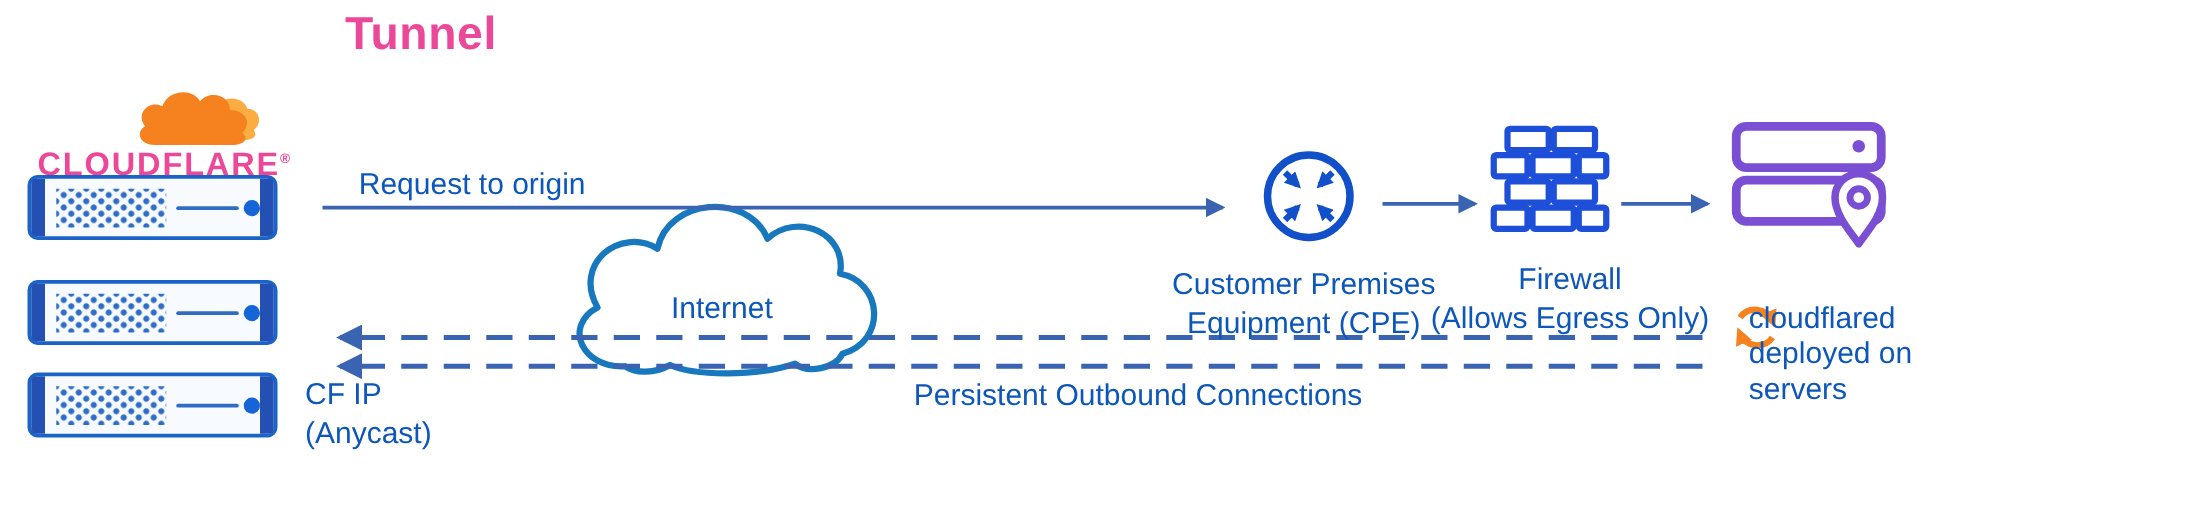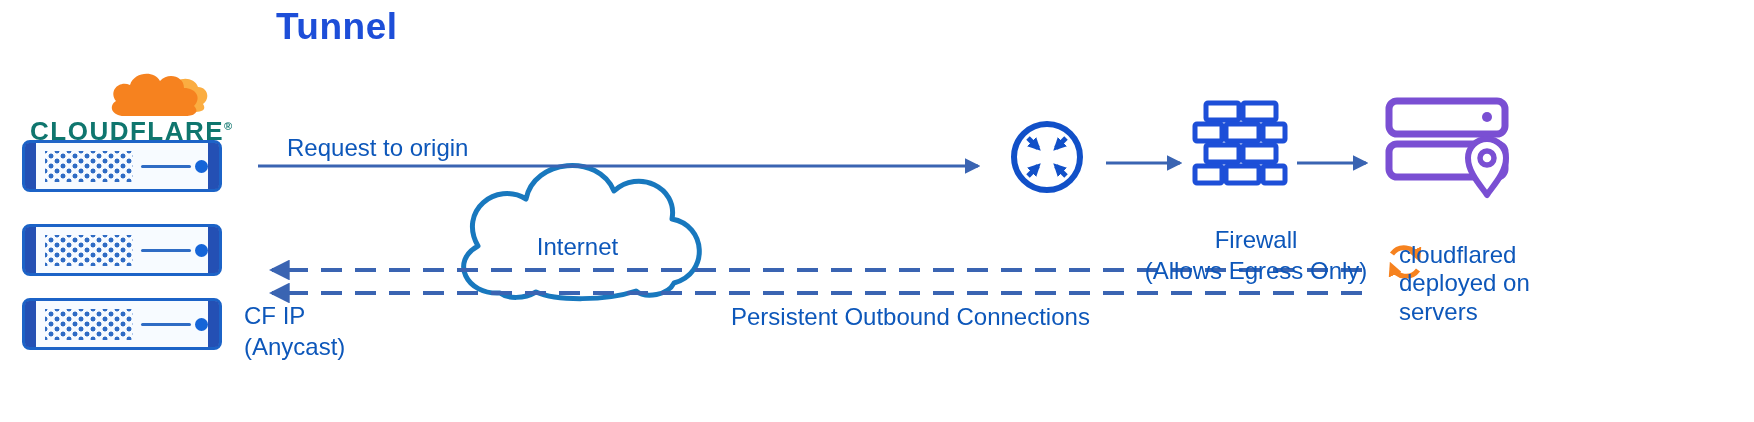--- a/index.html
+++ b/index.html
@@ -8,25 +8,25 @@
     font-family:"Liberation Sans", sans-serif; overflow:hidden;
   }
   .abs { position:absolute; }
   .lbl {
     position:absolute; color:#0d57ba; font-size:24px; line-height:1.3;
     white-space:pre-line;
   }
   .center { text-align:center; }
   .title {
     position:absolute; left:276px; top:6px; font-size:37px; font-weight:600;
-    color:#1d4ed8; letter-spacing:0.5px;
+    color:#ec4899; letter-spacing:0.5px;
   }
   .brand {
     position:absolute; left:30px; top:116px; font-size:26px; font-weight:800;
-    letter-spacing:1.5px; color:#0f766e; white-space:nowrap;
+    letter-spacing:1.5px; color:#ec4899; white-space:nowrap;
   }
   .brand sup { font-size:11px; font-weight:700; }
   
   .server {
     position:absolute; left:22px; width:200px; height:52px;
     border:3px solid #1c63c7; border-radius:8px; background:#f7fbff;
     box-sizing:border-box; z-index:3;
   }
   .server::before, .server::after {
     content:""; position:absolute; top:0; bottom:0; width:11px; background:#2450b4;
@@ -110,36 +110,38 @@
       <marker id="mCpe" viewBox="0 0 10 10" refX="7" refY="5" markerWidth="2.6" markerHeight="2.6" orient="auto">
         <path d="M0,0 L10,5 L0,10 z" fill="#1150c8"></path>
       </marker>
     </defs>
     <circle cx="39" cy="39" r="33" fill="#ffffff" stroke="#1150c8" stroke-width="6"></circle>
     <path d="M20,20 L30,30" stroke="#1150c8" stroke-width="5" marker-end="url(#mCpe)"></path>
     <path d="M58,20 L48,30" stroke="#1150c8" stroke-width="5" marker-end="url(#mCpe)"></path>
     <path d="M20,58 L30,48" stroke="#1150c8" stroke-width="5" marker-end="url(#mCpe)"></path>
     <path d="M58,58 L48,48" stroke="#1150c8" stroke-width="5" marker-end="url(#mCpe)"></path>
   </svg>
+  <div class="lbl center z4" style="left:928px; top:212px; width:230px;">Customer Premises
+Equipment (CPE)</div>
 
   <svg class="abs z3" style="left:1192px; top:100px;" width="96" height="90" viewBox="0 0 96 90">
     <g fill="#ffffff" stroke="#1d4fd8" stroke-width="5" stroke-linejoin="round">
       <rect x="14" y="3" width="33" height="17" rx="2"></rect>
         <rect x="51" y="3" width="33" height="17" rx="2"></rect>
       <rect x="3" y="24" width="27" height="17" rx="2"></rect>
         <rect x="34" y="24" width="33" height="17" rx="2"></rect>
         <rect x="71" y="24" width="22" height="17" rx="2"></rect>
       <rect x="14" y="45" width="33" height="17" rx="2"></rect>
         <rect x="51" y="45" width="33" height="17" rx="2"></rect>
       <rect x="3" y="66" width="27" height="17" rx="2"></rect>
         <rect x="34" y="66" width="33" height="17" rx="2"></rect>
         <rect x="71" y="66" width="22" height="17" rx="2"></rect>
     </g>
   </svg>
-  <div class="lbl center z4" style="left:1140px; top:208px; width:232px;margin-top:16px;">Firewall
+  <div class="lbl center z4" style="left:1140px; top:208px; width:232px;">Firewall
 (Allows Egress Only)</div>
 
   <svg class="abs z3" style="left:1384px; top:96px;" width="136" height="104" viewBox="0 0 136 104">
     <rect x="5" y="5" width="116" height="33" rx="8" fill="#ffffff" stroke="#7a4fd3" stroke-width="7"></rect>
     <circle cx="103" cy="21" r="5" fill="#7a4fd3"></circle>
     <rect x="5" y="48" width="116" height="33" rx="8" fill="#ffffff" stroke="#7a4fd3" stroke-width="7"></rect>
     <path d="M103,99 C 98,91 84,77 84,62 A19,19 0 1 1 122,62 C 122,77 108,91 103,99 Z" fill="#ffffff" stroke="#7a4fd3" stroke-width="6" stroke-linejoin="round"></path>
     <circle cx="103" cy="62" r="7" fill="#ffffff" stroke="#7a4fd3" stroke-width="5.5"></circle>
   </svg>
 

